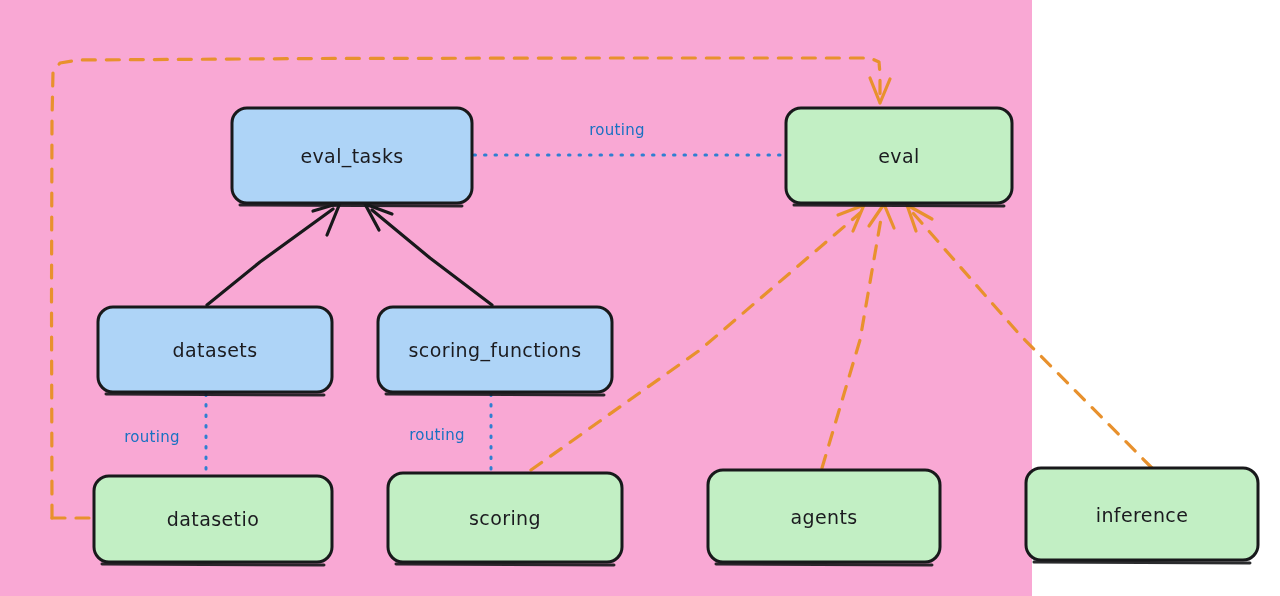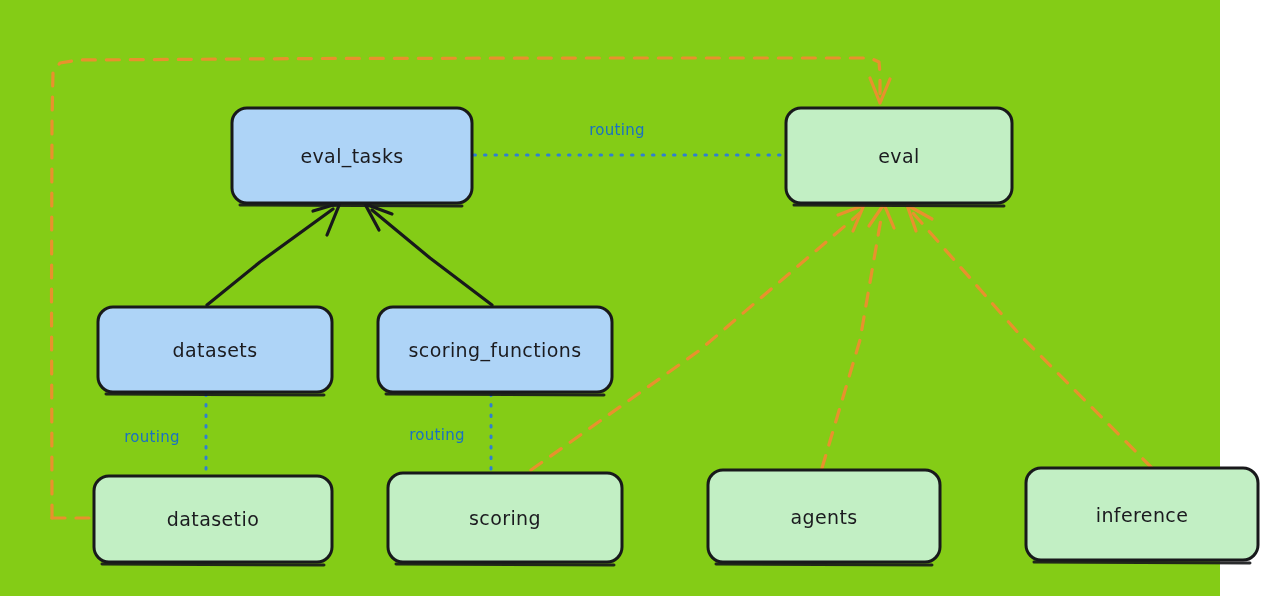--- a/index.html
+++ b/index.html
@@ -9,23 +9,23 @@
   }
   body {
     width: 1280px;
     height: 596px;
     font-family: "DejaVu Sans", sans-serif;
     overflow: hidden;
     position: relative;
   }
   #canvas-root {
     position: relative;
-    width: 1220px;
+    width: 1032px;
     height: 596px;
-    background: #84cc16;
+    background: #f9a8d4;
   }
   svg.diagram {
     position: absolute;
     top: 0;
     left: 0;
     width: 1280px;
     height: 596px;
     display: block;
   }
   .node-label {

